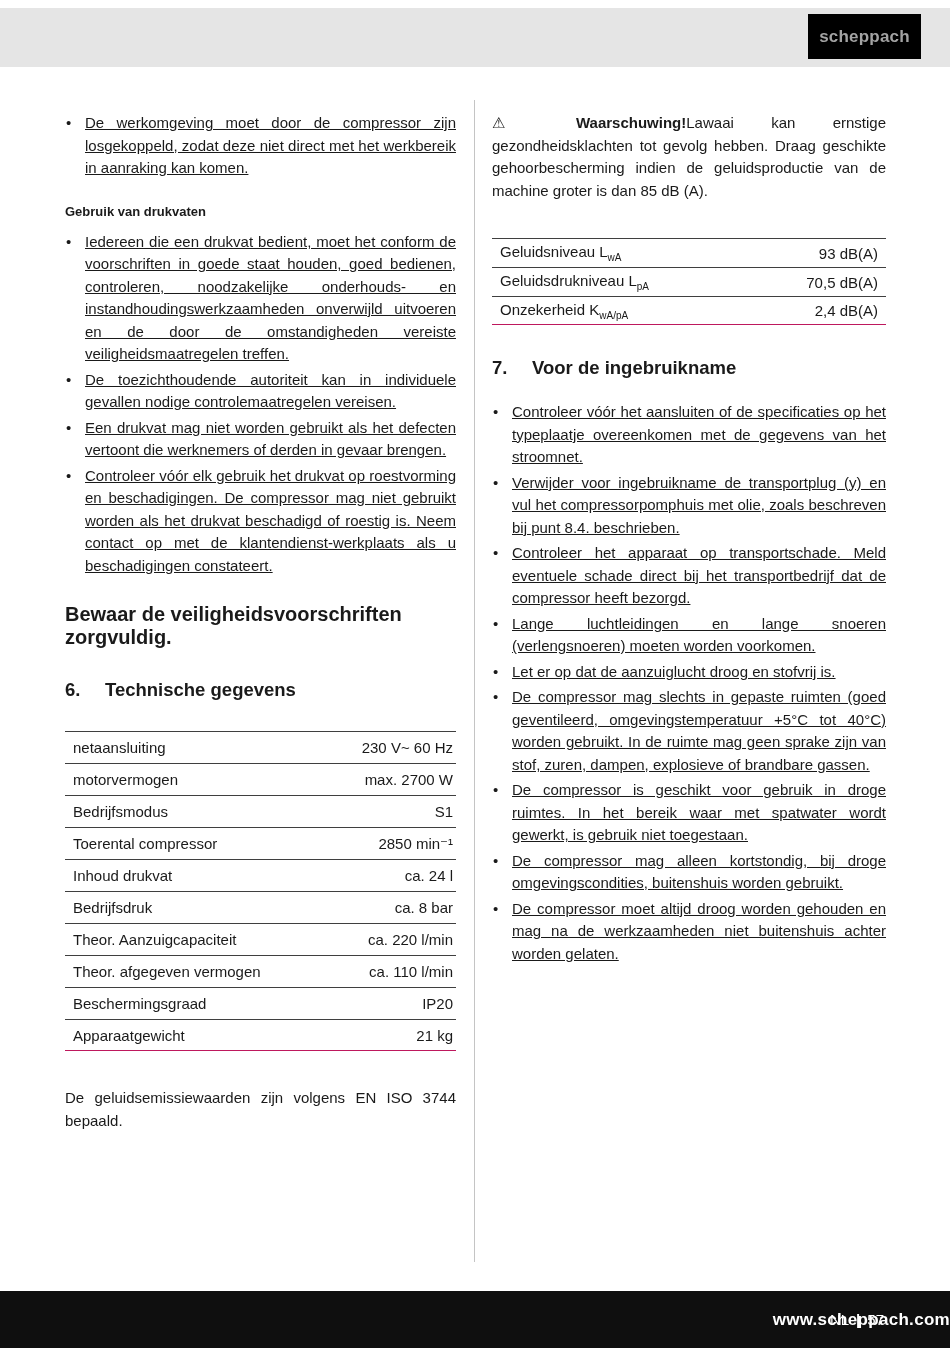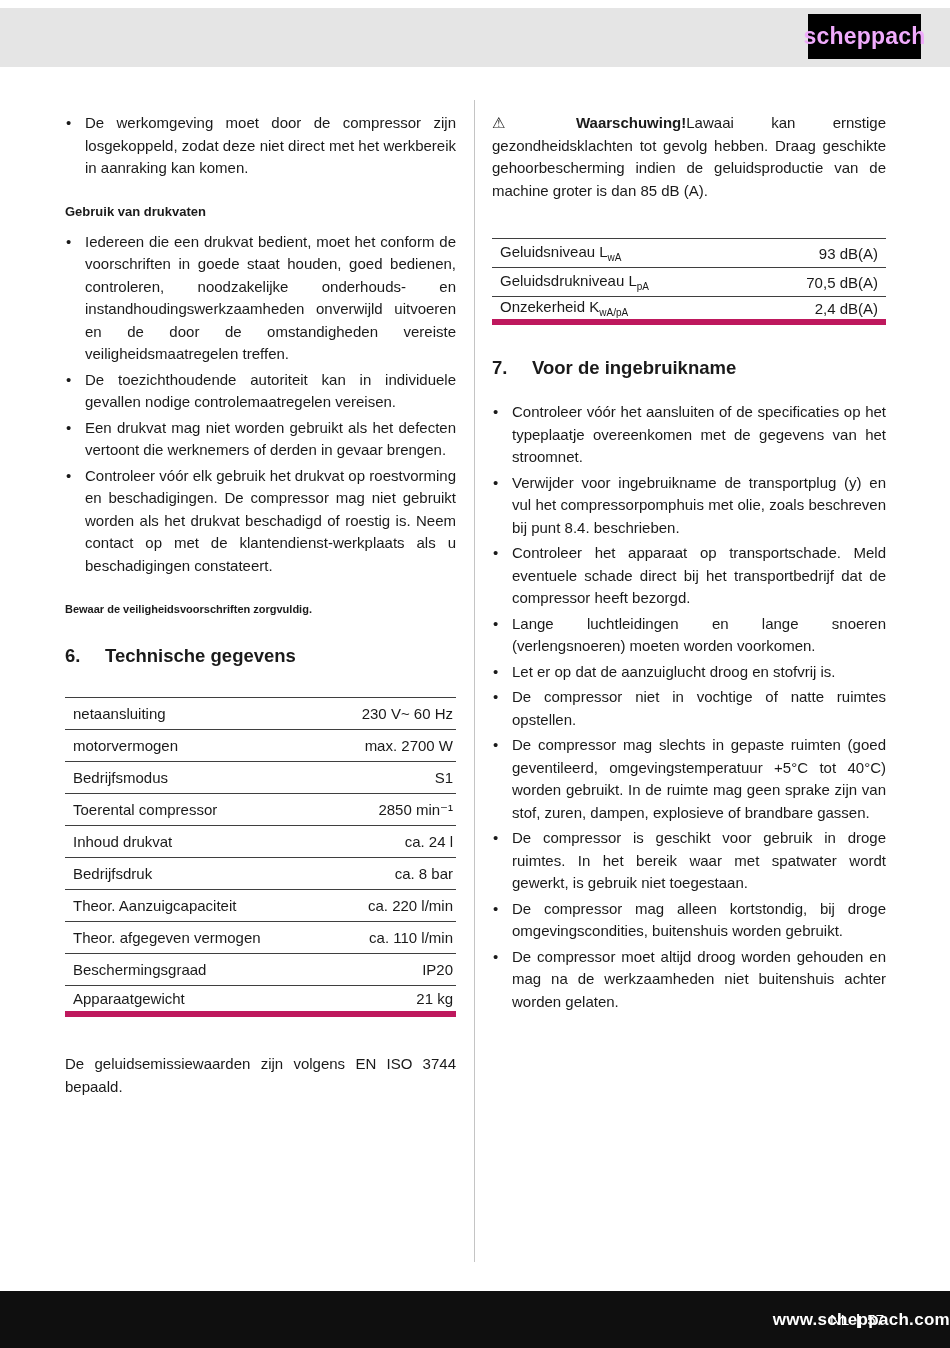--- a/index.html
+++ b/index.html
@@ -22,22 +22,22 @@
     background: #e5e5e5;
   }
   .logo {
     position: absolute;
     top: 6px; right: 29px;
     width: 113px; height: 45px;
     background: #000000;
     display: flex; align-items: center; justify-content: center;
   }
   .logo-text {
-    color: #f0abfc;
-    font-size: 23px;
+    color: #a3a3a3;
+    font-size: 17px;
     font-weight: bold;
     letter-spacing: 0.2px;
   }
 
   
   .content {
     position: absolute;
     top: 100px; left: 65px;
     display: flex;
     height: 1170px;
@@ -46,51 +46,51 @@
   .col-right { width: 394px; }
   .divider {
     width: 1px; height: 1162px;
     background: #c4c4c4;
     margin-left: 18px; margin-right: 17px;
   }
 
   .para, .bullet { font-size: 15px; line-height: 22.5px; }
   .para { margin: 0; text-align: justify; }
 
-  .bullet-list { margin-top: 12px; }
+  .bullet-list { margin-top: 12px; text-decoration: underline; }
   .bullet {
     position: relative;
     padding-left: 20px;
     margin-bottom: 3px;
     text-align: justify;
   }
   .bullet::before { content: "•"; position: absolute; left: 1px; top: 0; }
 
   .subheading { font-size: 13px; font-weight: bold; margin: 24px 0 9px 0; }
-  .bold-note  { font-size: 11px; font-weight: bold; margin: 26px 0 0 0; }
+  .bold-note  { font-size: 20px; font-weight: bold; margin: 26px 0 0 0; }
 
   .section-heading {
     display: flex;
     font-size: 18.5px;
     font-weight: bold;
     margin: 30px 0 0 0;
   }
   .sec-num { width: 40px; flex: none; }
 
   
   .spec-table { margin-top: 30px; }
   .spec-row {
     display: flex;
     justify-content: space-between;
     align-items: center;
     height: 32px;
     border-top: 1px solid #3f3f3f;
     font-size: 15px;
   }
-  .spec-table .spec-row:last-child { border-bottom: 6px solid #be185d; }
+  .spec-table .spec-row:last-child { border-bottom: 1px solid #be185d; }
   .spec-label { padding-left: 8px; white-space: nowrap; }
   .spec-value { padding-right: 3px; text-align: right; white-space: nowrap; }
   sub { font-size: 10px; }
 
   .noise { margin-top: 36px; }
   .noise .spec-row { height: 29px; gap: 8px; }
   .noise .spec-value { padding-right: 8px; }
 
   .warning { margin-top: 12px; }
   .emission-note { margin-top: 36px; }
@@ -269,23 +269,20 @@
 
 
           <div class="bullet">
             <span class="bullet-text">Lange luchtleidingen en lange snoeren (verlengsnoeren) moeten worden voorkomen.</span>
           </div>
 
           <div class="bullet">
             <span class="bullet-text">Let er op dat de aanzuiglucht droog en stofvrij is.</span>
           </div>
 
-          <div class="bullet">
-            <span class="bullet-text">De compressor niet in vochtige of natte ruimtes opstellen.</span>
-          </div>
 
           <div class="bullet">
             <span class="bullet-text">De compressor mag slechts in gepaste ruimten (goed geventileerd, omgevingstemperatuur +5°C tot 40°C) worden gebruikt. In de ruimte mag geen sprake zijn van stof, zuren, dampen, explosieve of brandbare gassen.</span>
           </div>
 
           <div class="bullet">
             <span class="bullet-text">De compressor is geschikt voor gebruik in droge ruimtes. In het bereik waar met spatwater wordt gewerkt, is gebruik niet toegestaan.</span>
           </div>
 
           <div class="bullet">

